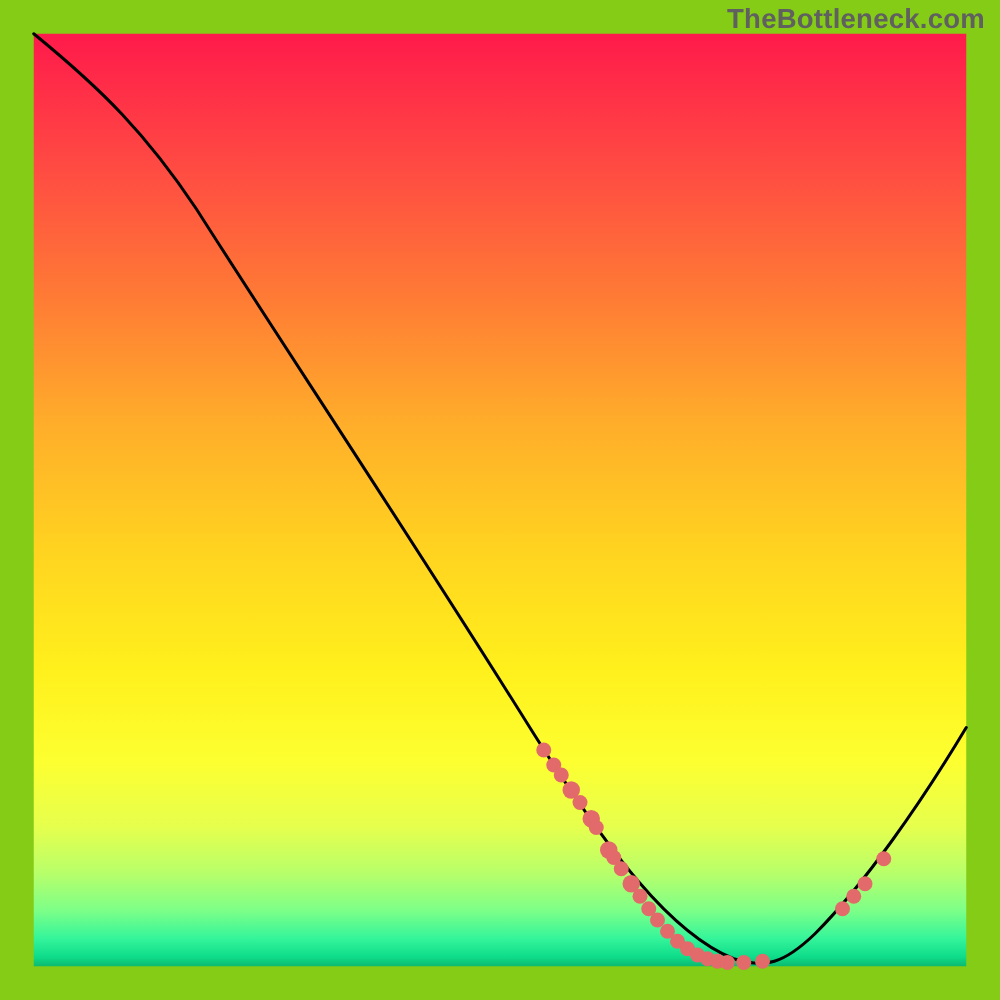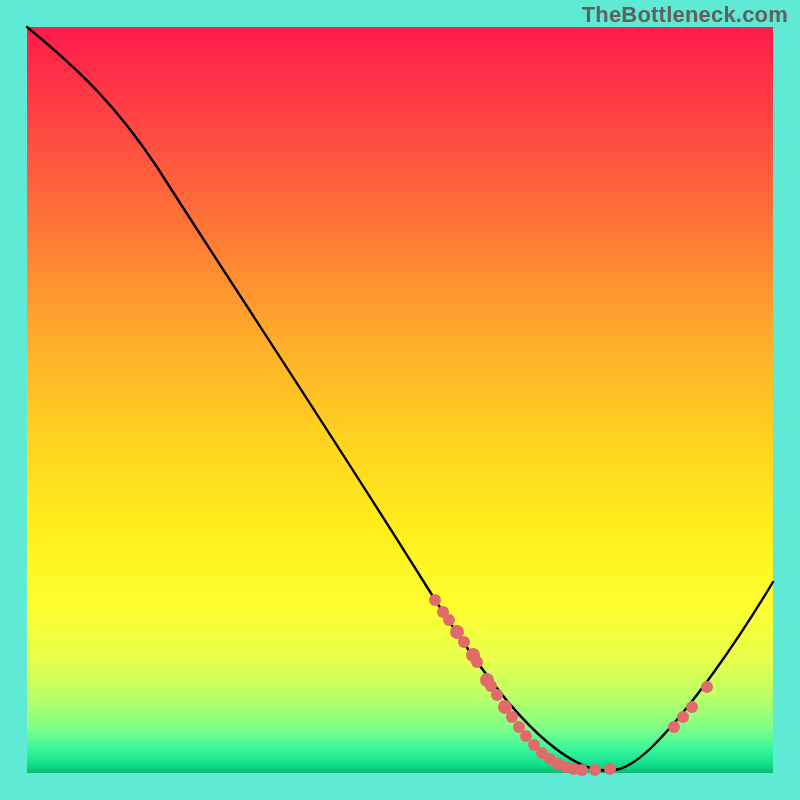--- a/index.html
+++ b/index.html
@@ -8,21 +8,21 @@
     width: 800px;
     height: 800px;
     background: #000;
     font-family: Arial, Helvetica, sans-serif;
     overflow: hidden;
   }
   .frame {
     position: relative;
     width: 800px;
     height: 800px;
-    background: #5eead4;
+    background: #84cc16;
     text-align: right;
   }
   .watermark {
     position: absolute;
     top: 2px;
     right: 12px;
     color: #606060;
     font-size: 22px;
     font-weight: bold;
     letter-spacing: 0.2px;

